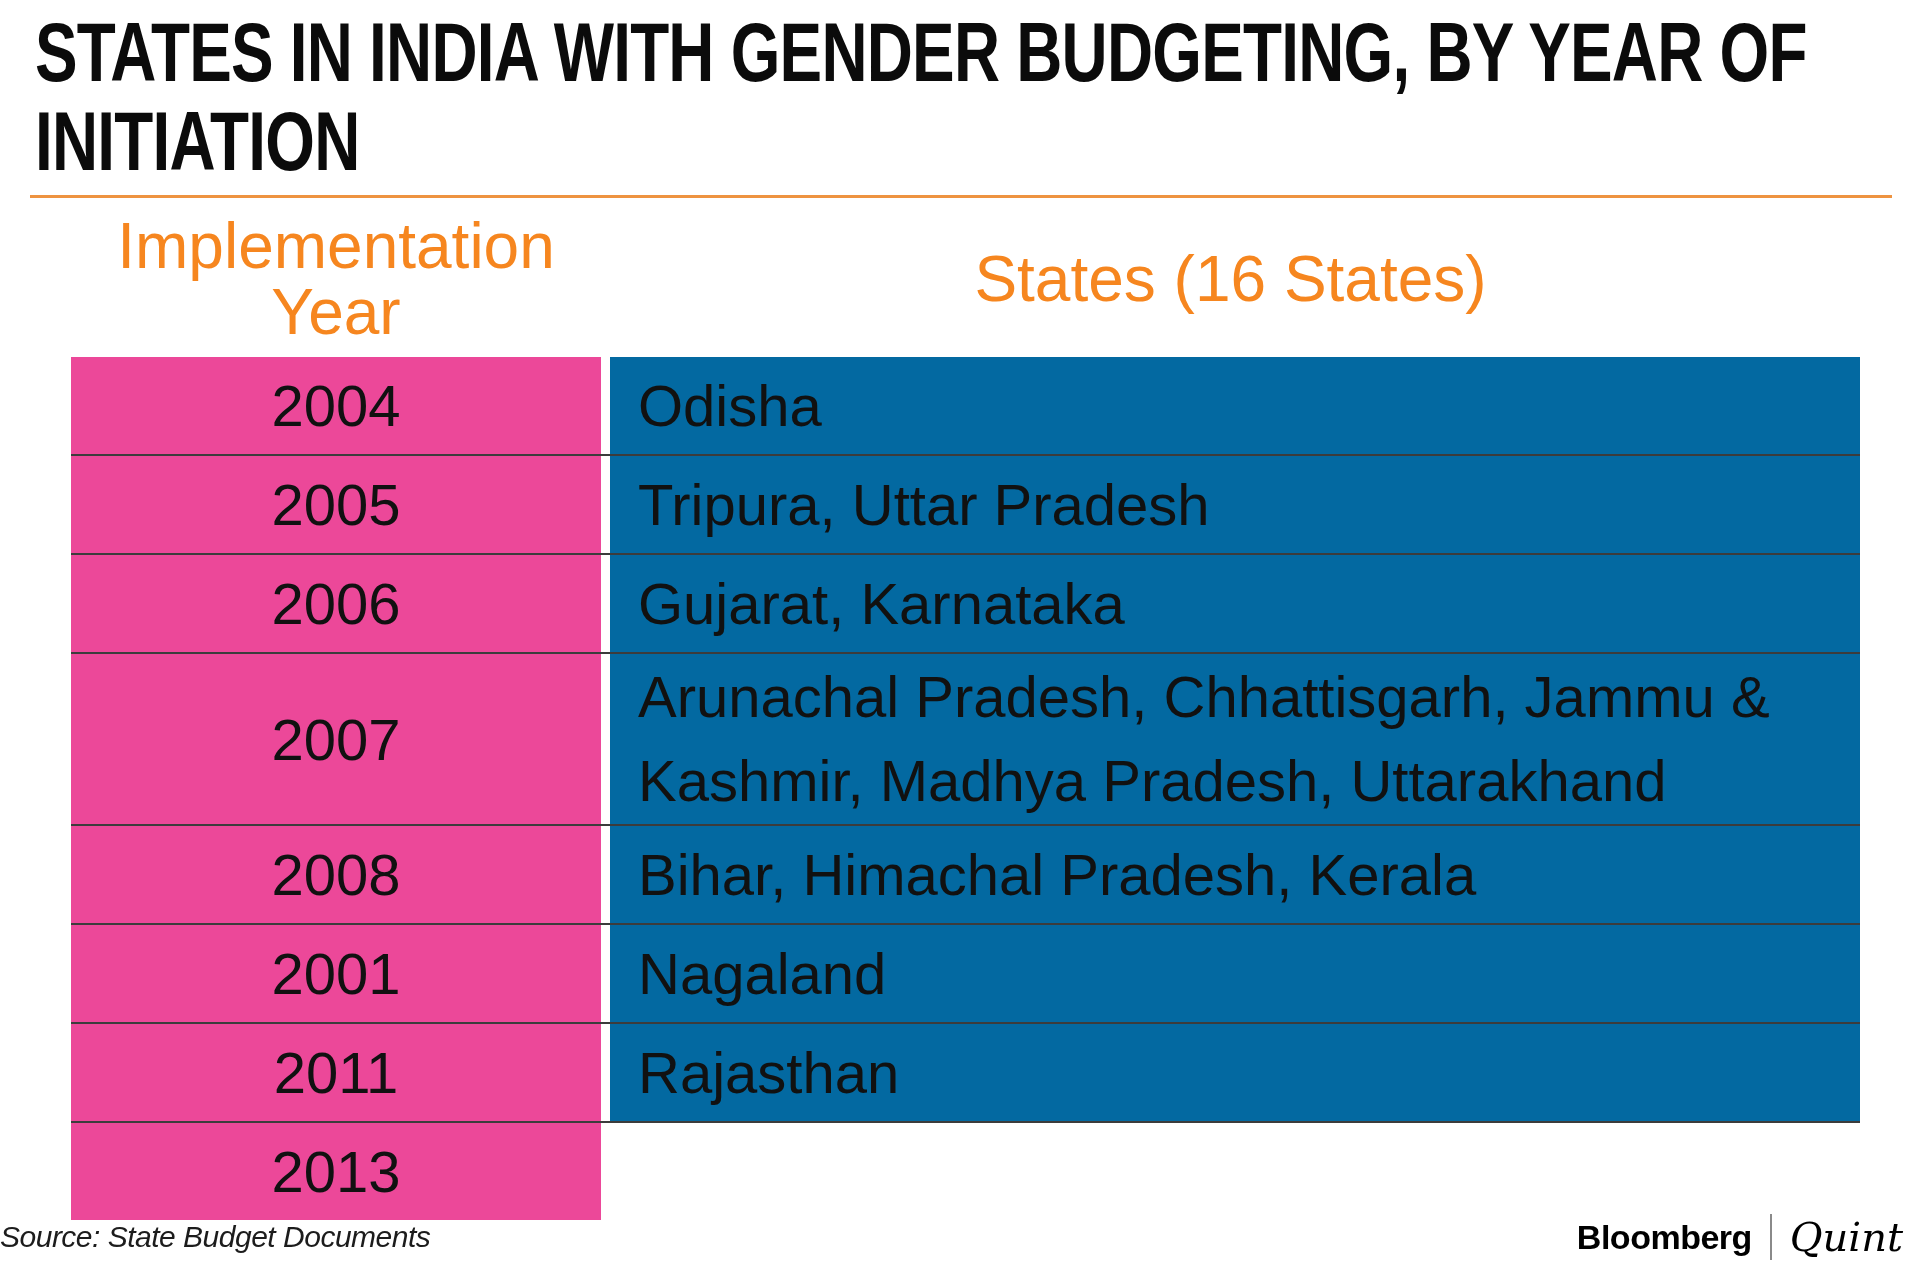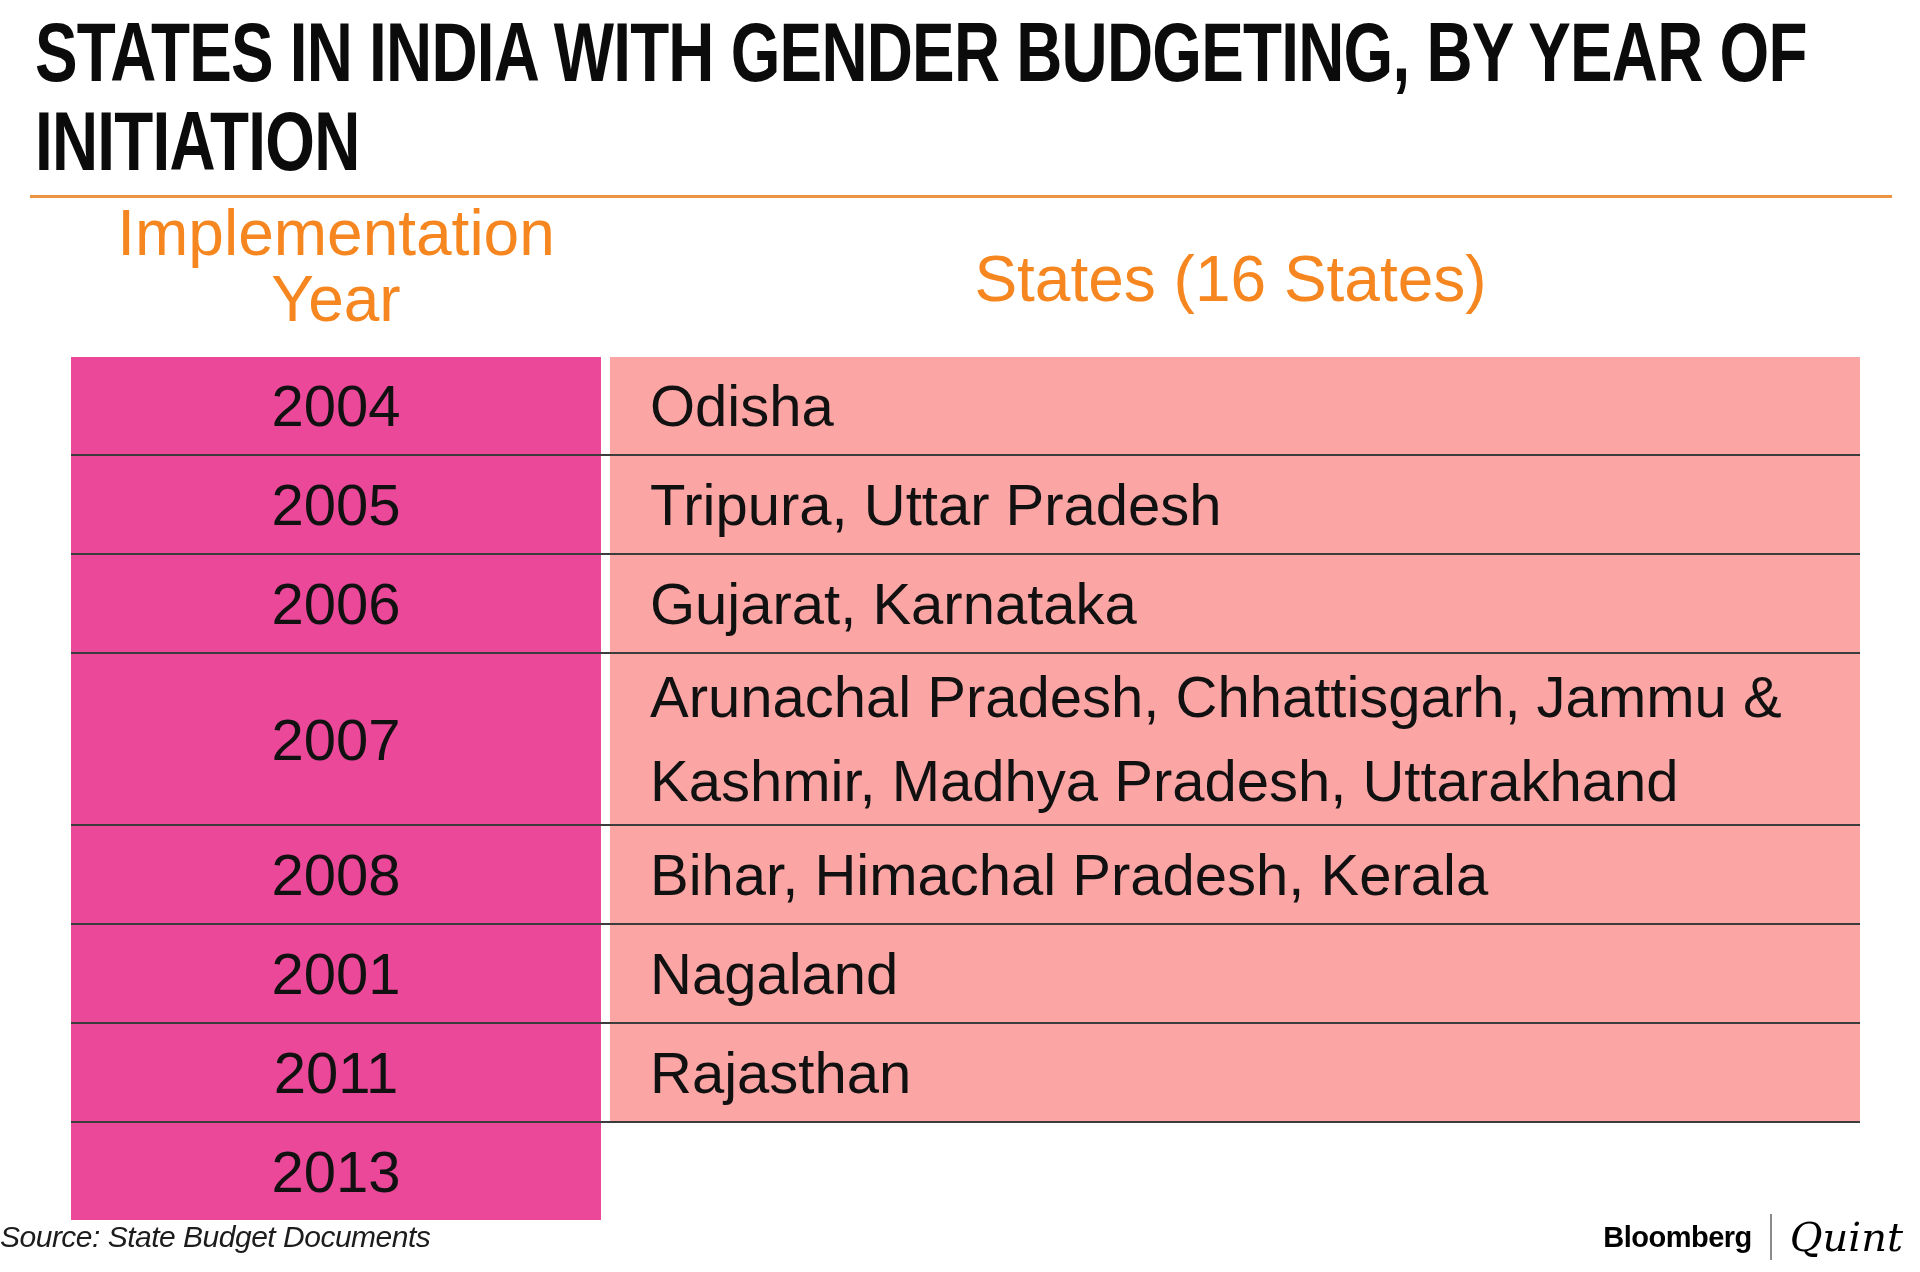--- a/index.html
+++ b/index.html
@@ -27,21 +27,21 @@
     position:absolute;left:30px;top:195px;
     width:1862px;height:3px;background:#EE9340;
   }
 
   
   .header-band{
     position:absolute;left:71px;top:200px;width:1789px;height:157px;
     display:flex;
   }
   .year-header{
-    width:530px;display:flex;justify-content:center;
+    width:530px;display:flex;align-items:center;justify-content:center;
   }
   .year-header span{
     display:block;width:470px;text-align:center;
     color:#F6861F;font-size:64px;line-height:66px;
   }
   .states-header{
     flex:1;display:flex;align-items:center;justify-content:center;
     color:#F6861F;font-size:64px;
   }
 
@@ -50,36 +50,36 @@
   .row{display:flex;height:97px;border-top:2px solid #3C3C3C;}
   .row:first-child{border-top:none;}
   .row.tall{height:170px;}
   .cell-year{
     width:530px;background:#ec4899;
     display:flex;align-items:center;justify-content:center;
     font-size:58px;
   }
   .col-gap{width:9px;background:#ffffff;}
   .cell-states{
-    flex:1;background:#fca5a5;
+    flex:1;background:#0369a1;
     display:flex;align-items:center;
-    padding-left:40px;padding-right:40px;
+    padding-left:28px;padding-right:40px;
     font-size:58px;line-height:84px;
   }
 
   
   .footer{
     position:absolute;left:0;right:17px;top:1208px;height:58px;
     display:flex;justify-content:space-between;align-items:center;
   }
   .source{
     font-style:italic;font-size:30px;letter-spacing:-0.5px;color:#1c1c1c;
   }
   .brand{display:flex;align-items:center;}
-  .bloomberg{font-size:29px;font-weight:bold;letter-spacing:-0.5px;color:#000;}
+  .bloomberg{font-size:34px;font-weight:bold;letter-spacing:-0.5px;color:#000;}
   .brand-divider{width:2px;height:46px;background:#8a8a8a;margin:0 18px;}
   .quint{
     font-family:"DejaVu Serif",serif;font-style:italic;
     font-size:40px;color:#000;
   }
 </style>
 </head>
 <body>
 
 <div class="title">

